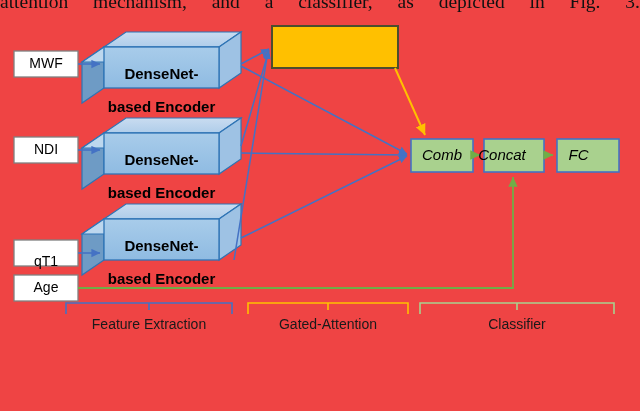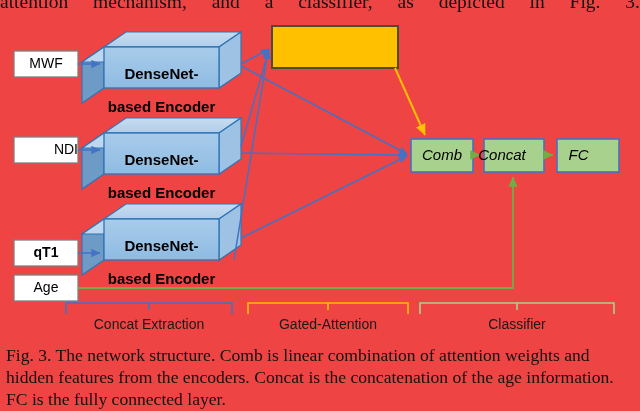--- a/index.html
+++ b/index.html
@@ -158,22 +158,22 @@
       <polyline points="78,274 513,274 513,163" fill="none" stroke="#70AD47" stroke-width="1.8" marker-end="url(#ah-green)"></polyline>
 
       <path d="M66,300 L66,289 L232,289 L232,300 M149,289 L149,296" fill="none" stroke="#4472C4" stroke-width="1.6"></path>
 
       <path d="M248,300 L248,289 L408,289 L408,300 M328,289 L328,296" fill="none" stroke="#FFC000" stroke-width="1.6"></path>
 
       <path d="M420,300 L420,289 L614,289 L614,300 M517,289 L517,296" fill="none" stroke="#A9D18E" stroke-width="1.6"></path>
     </svg>
 
     <div class="lbl io-lbl" style="left:14px; top:42px; width:64px;">MWF</div>
-    <div class="lbl io-lbl" style="left:14px; top:128px; width:64px;text-align:right;">NDI</div>
-    <div class="lbl io-lbl" style="left:14px; top:231px; width:64px;font-weight:bold;">qT1</div>
+    <div class="lbl io-lbl" style="left:14px; top:128px; width:64px;">NDI</div>
+    <div class="lbl io-lbl" style="left:14px; top:240px; width:64px;">qT1</div>
     <div class="lbl io-lbl" style="left:14px; top:266px; width:64px;">Age</div>
 
     <div class="lbl enc-lbl" style="left:104px; top:36px; width:115px;">
       <span>DenseNet-</span><br>
       <span>based Encoder</span>
     </div>
     <div class="lbl enc-lbl" style="left:104px; top:122px; width:115px;">
       <span>DenseNet-</span><br>
       <span>based Encoder</span>
     </div>
@@ -181,20 +181,19 @@
       <span>DenseNet-</span><br>
       <span>based Encoder</span>
     </div>
 
     <div class="lbl grn-lbl" style="left:272px; top:27px; width:126px;"></div>
 
     <div class="lbl grn-lbl" style="left:411px; top:133px; width:62px;">Comb</div>
     <div class="lbl grn-lbl" style="left:472px; top:133px; width:60px;">Concat</div>
     <div class="lbl grn-lbl" style="left:557px; top:133px; width:43px;">FC</div>
 
-    <div class="lbl brace-lbl" style="left:56px; top:303px; width:186px;">Concat Extraction</div>
+    <div class="lbl brace-lbl" style="left:56px; top:303px; width:186px;">Feature Extraction</div>
     <div class="lbl brace-lbl" style="left:420px; top:303px; width:194px;">Classifier</div>
     <div class="lbl brace-lbl" style="left:243px; top:303px; width:170px;">Gated-Attention</div>
   </div>
 
-  <div id="caption">Fig. 3. The network structure. Comb is linear combination of attention weights and hidden features from the encoders. Concat is the concatenation of the age information. FC is the fully connected layer.</div>
 
 </div>
 
 </body></html>

